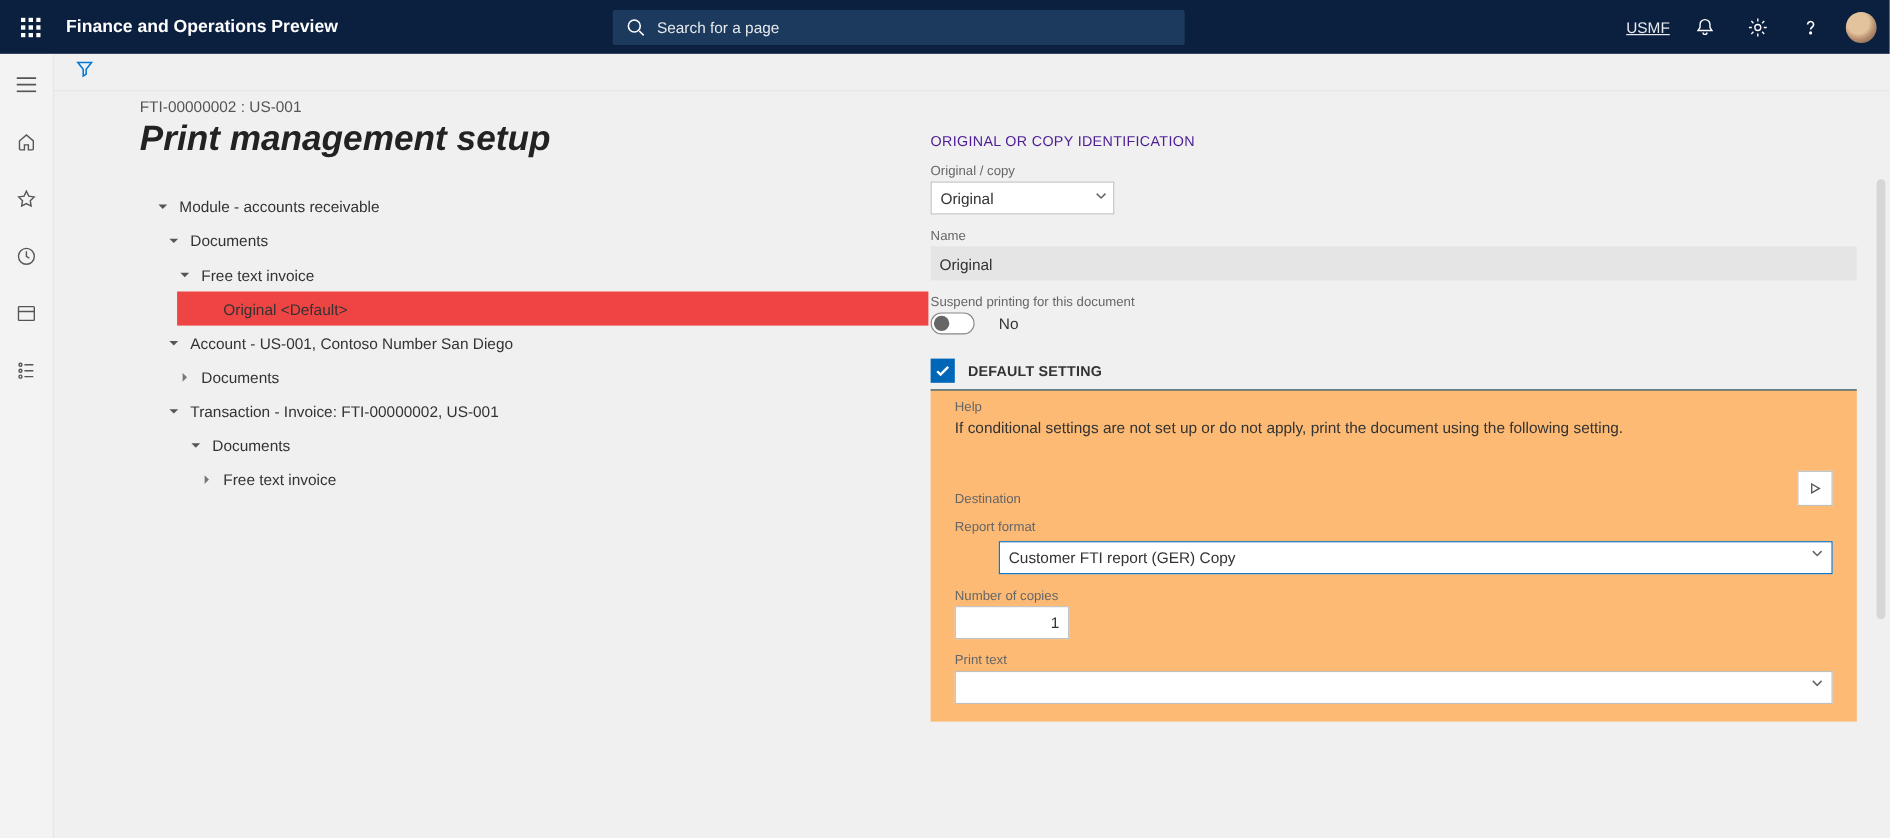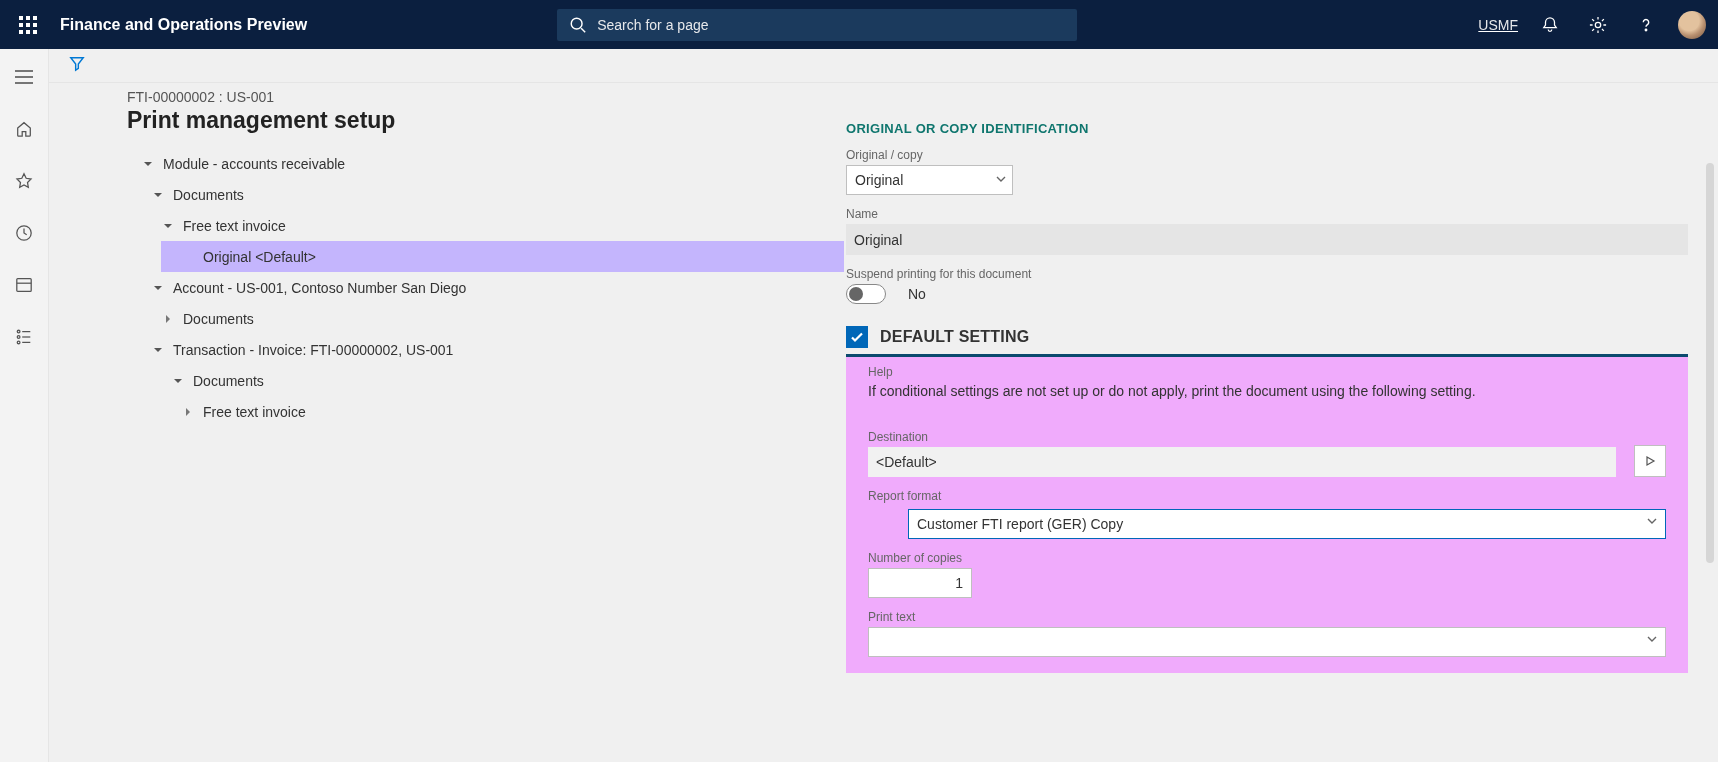--- a/index.html
+++ b/index.html
@@ -132,25 +132,26 @@
     }
     .left-panel {
       flex: 0 0 795px;
       padding: 6px 0 0 78px;
     }
     .breadcrumb {
       color: #555;
       font-size: 14px;
     }
     .page-title {
-      font-size: 23px;
+      font-size: 32px;
       font-weight: 600;
       color: #222;
       margin-top: 2px;
-      margin-bottom: 14px;
+      margin-bottom: 28px;
+      font-style: italic;
     }
     .tree {
       font-size: 14px;
       color: #333;
     }
     .tree-row {
       display: flex;
       align-items: center;
       height: 31px;
       cursor: pointer;
@@ -167,42 +168,42 @@
     .tree-label {
       margin-left: 8px;
       white-space: nowrap;
     }
     .indent-0 { padding-left: 14px; }
     .indent-1 { padding-left: 24px; }
     .indent-2 { padding-left: 34px; }
     .indent-3 { padding-left: 44px; }
     .indent-3b { padding-left: 54px; }
     .selected-row {
-      background: #c4b5fd;
+      background: #ef4444;
       font-weight: 400;
       margin-left: 34px;
       padding-left: 34px;
     }
     .right-panel {
       flex: 1;
       padding: 38px 30px 0 2px;
       overflow-y: auto;
       position: relative;
     }
     .right-panel::-webkit-scrollbar {
       width: 12px;
     }
     .right-panel::-webkit-scrollbar-thumb {
       background: #c6c6c6;
       border-radius: 6px;
     }
     .section-title {
       font-size: 13px;
-      font-weight: 700;
-      color: #0f766e;
+      font-weight: 400;
+      color: #4c1d95;
       letter-spacing: 0.3px;
     }
     .field-label {
       font-size: 12px;
       color: #666;
       margin-top: 12px;
     }
     .select-wrap {
       position: relative;
       width: 167px;
@@ -277,28 +278,28 @@
       align-items: center;
       justify-content: center;
       cursor: pointer;
       margin-right: 12px;
     }
     .checkbox svg {
       width: 16px;
       height: 16px;
     }
     .checkbox-label {
-      font-size: 16px;
+      font-size: 13px;
       font-weight: 700;
       color: #333;
       letter-spacing: 0.2px;
     }
     .default-block {
-      background: #f0abfc;
-      border-top: 3px solid #0c4a6e;
+      background: #fdba74;
+      border-top: 1px solid #0c4a6e;
       padding: 8px 22px 16px 22px;
       margin-top: 6px;
     }
     .help-text {
       font-size: 14px;
       color: #333;
       margin-top: 3px;
       line-height: 1.4;
     }
     .dest-row {
@@ -587,21 +588,20 @@
           <span class="checkbox-label">DEFAULT SETTING</span>
         </div>
 
         <div class="default-block">
           <div class="field-label" style="margin-top:0">Help</div>
           <div class="help-text">If conditional settings are not set up or do not apply, print the document using the following setting.</div>
 
           <div class="dest-row">
             <div class="dest-box">
               <div class="field-label" style="margin-top:0">Destination</div>
-              <div class="dest-input">&lt;Default&gt;</div>
             </div>
             <div class="play-btn">
               <svg width="12" height="12" viewBox="0 0 12 12" fill="none" stroke="#555" stroke-width="1.2">
                   <path d="M3 2l7 4-7 4z"></path>
                 </svg>
             </div>
           </div>
 
           <div class="field-label">Report format</div>
           <div class="report-wrap">

